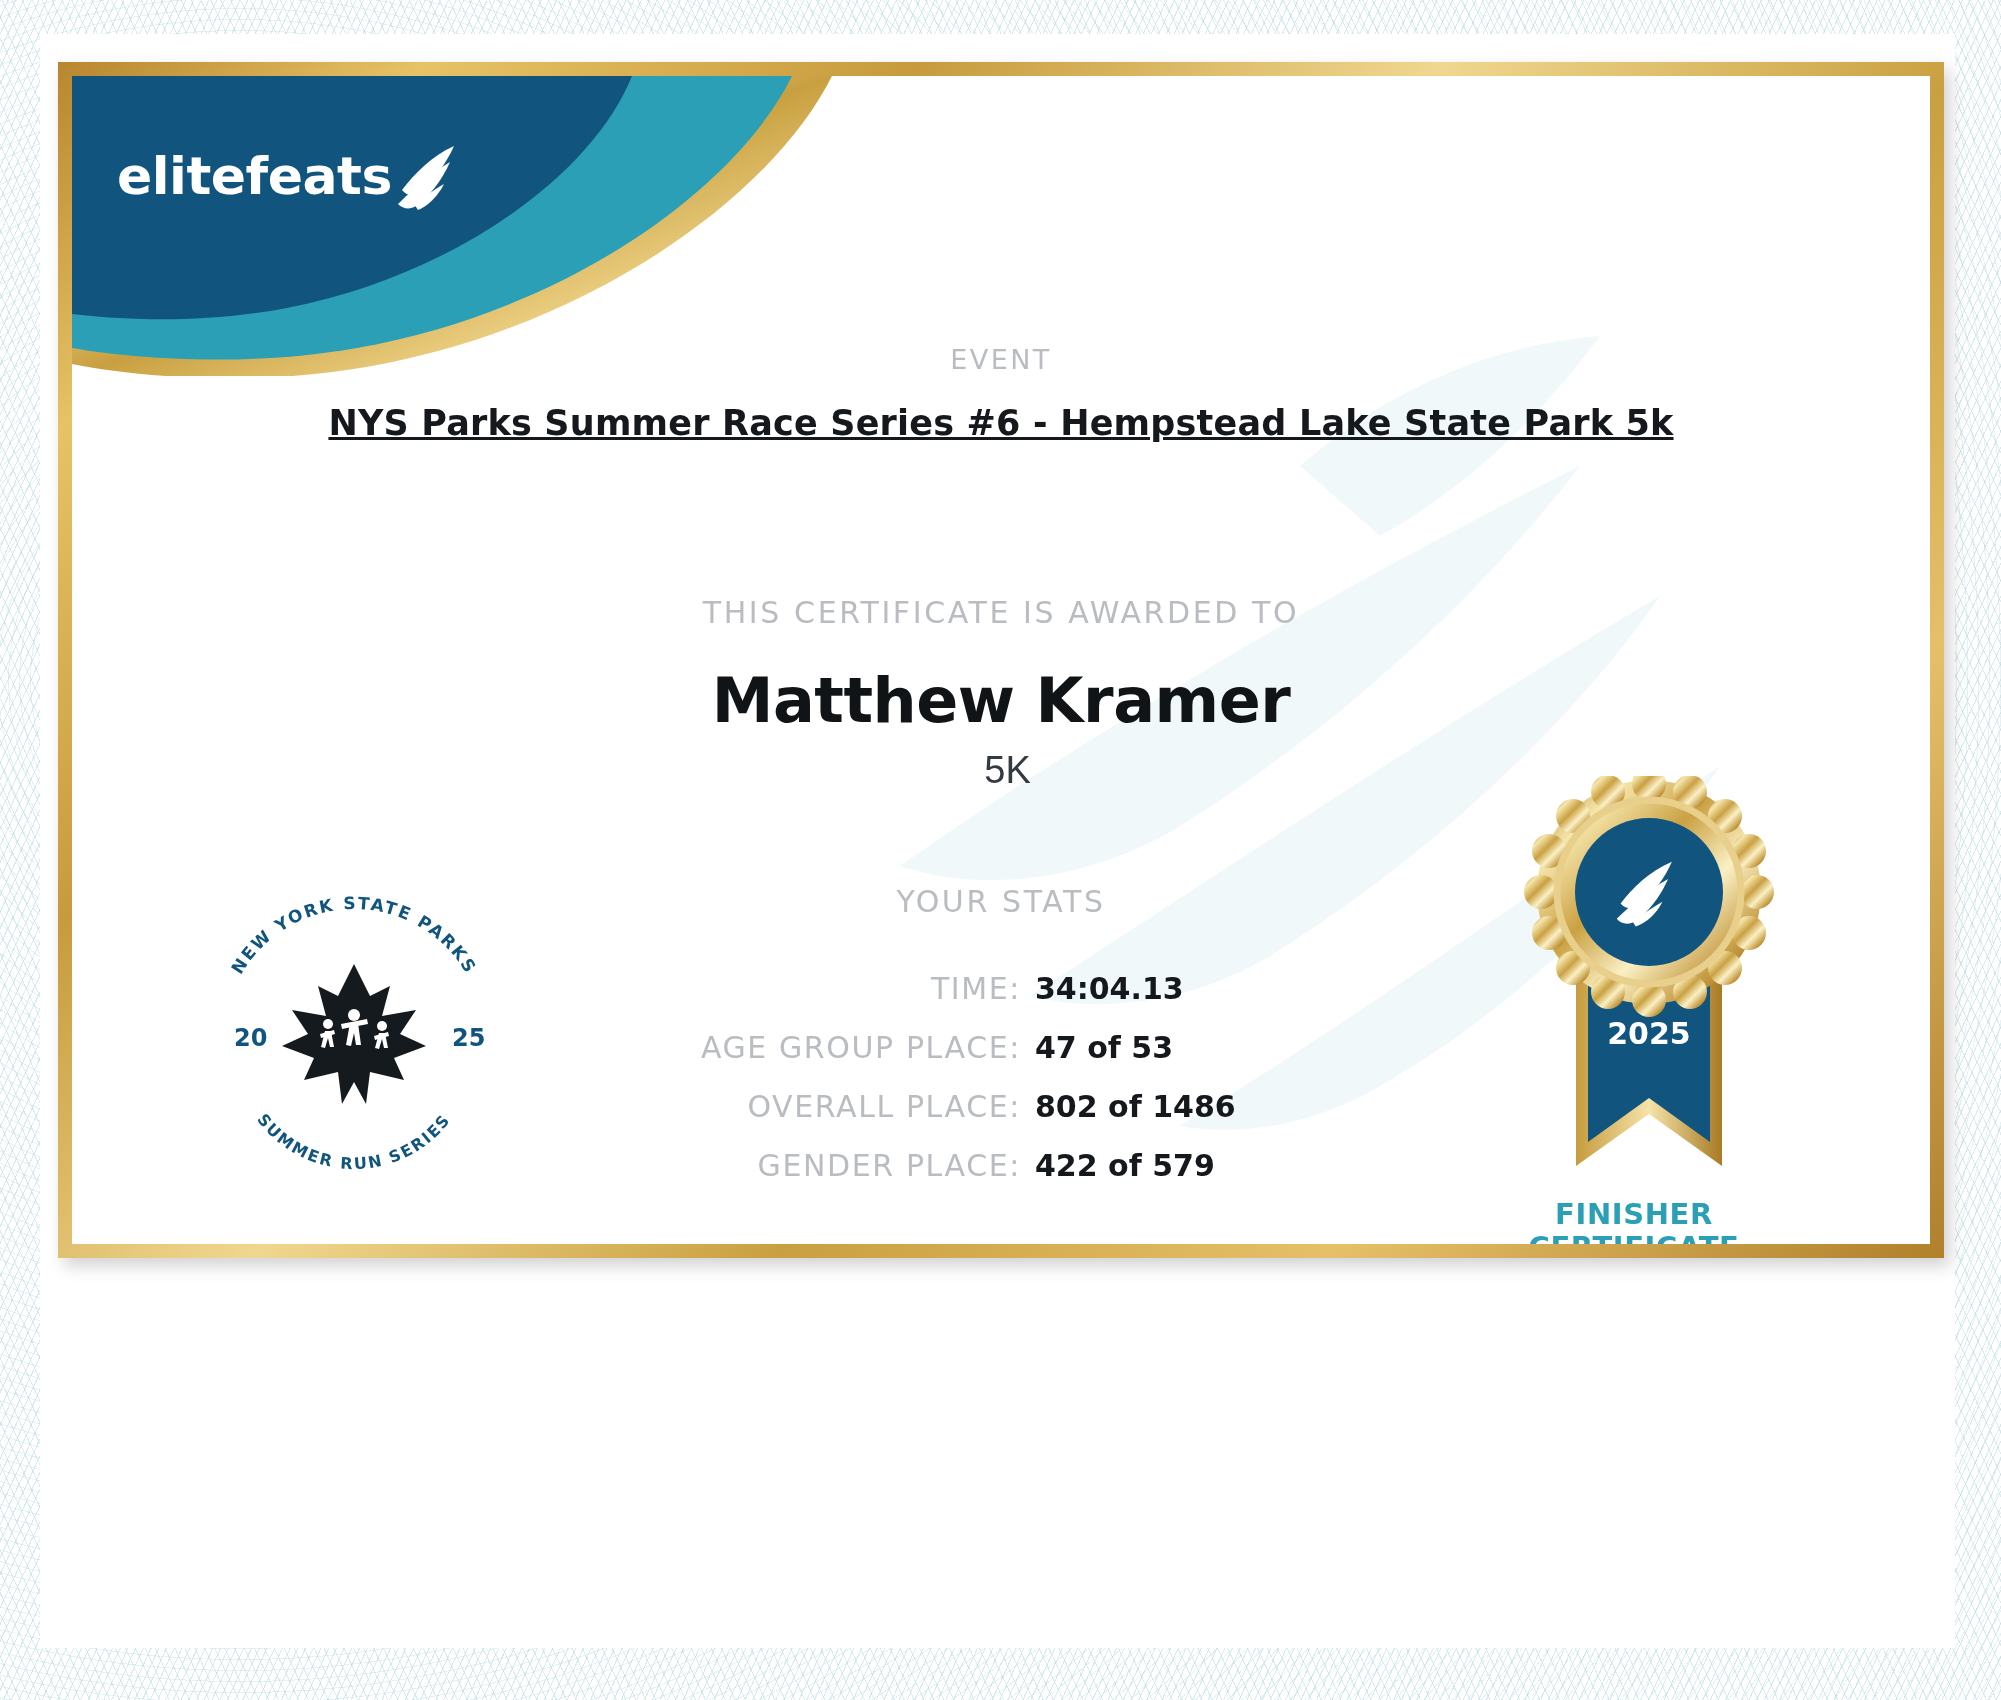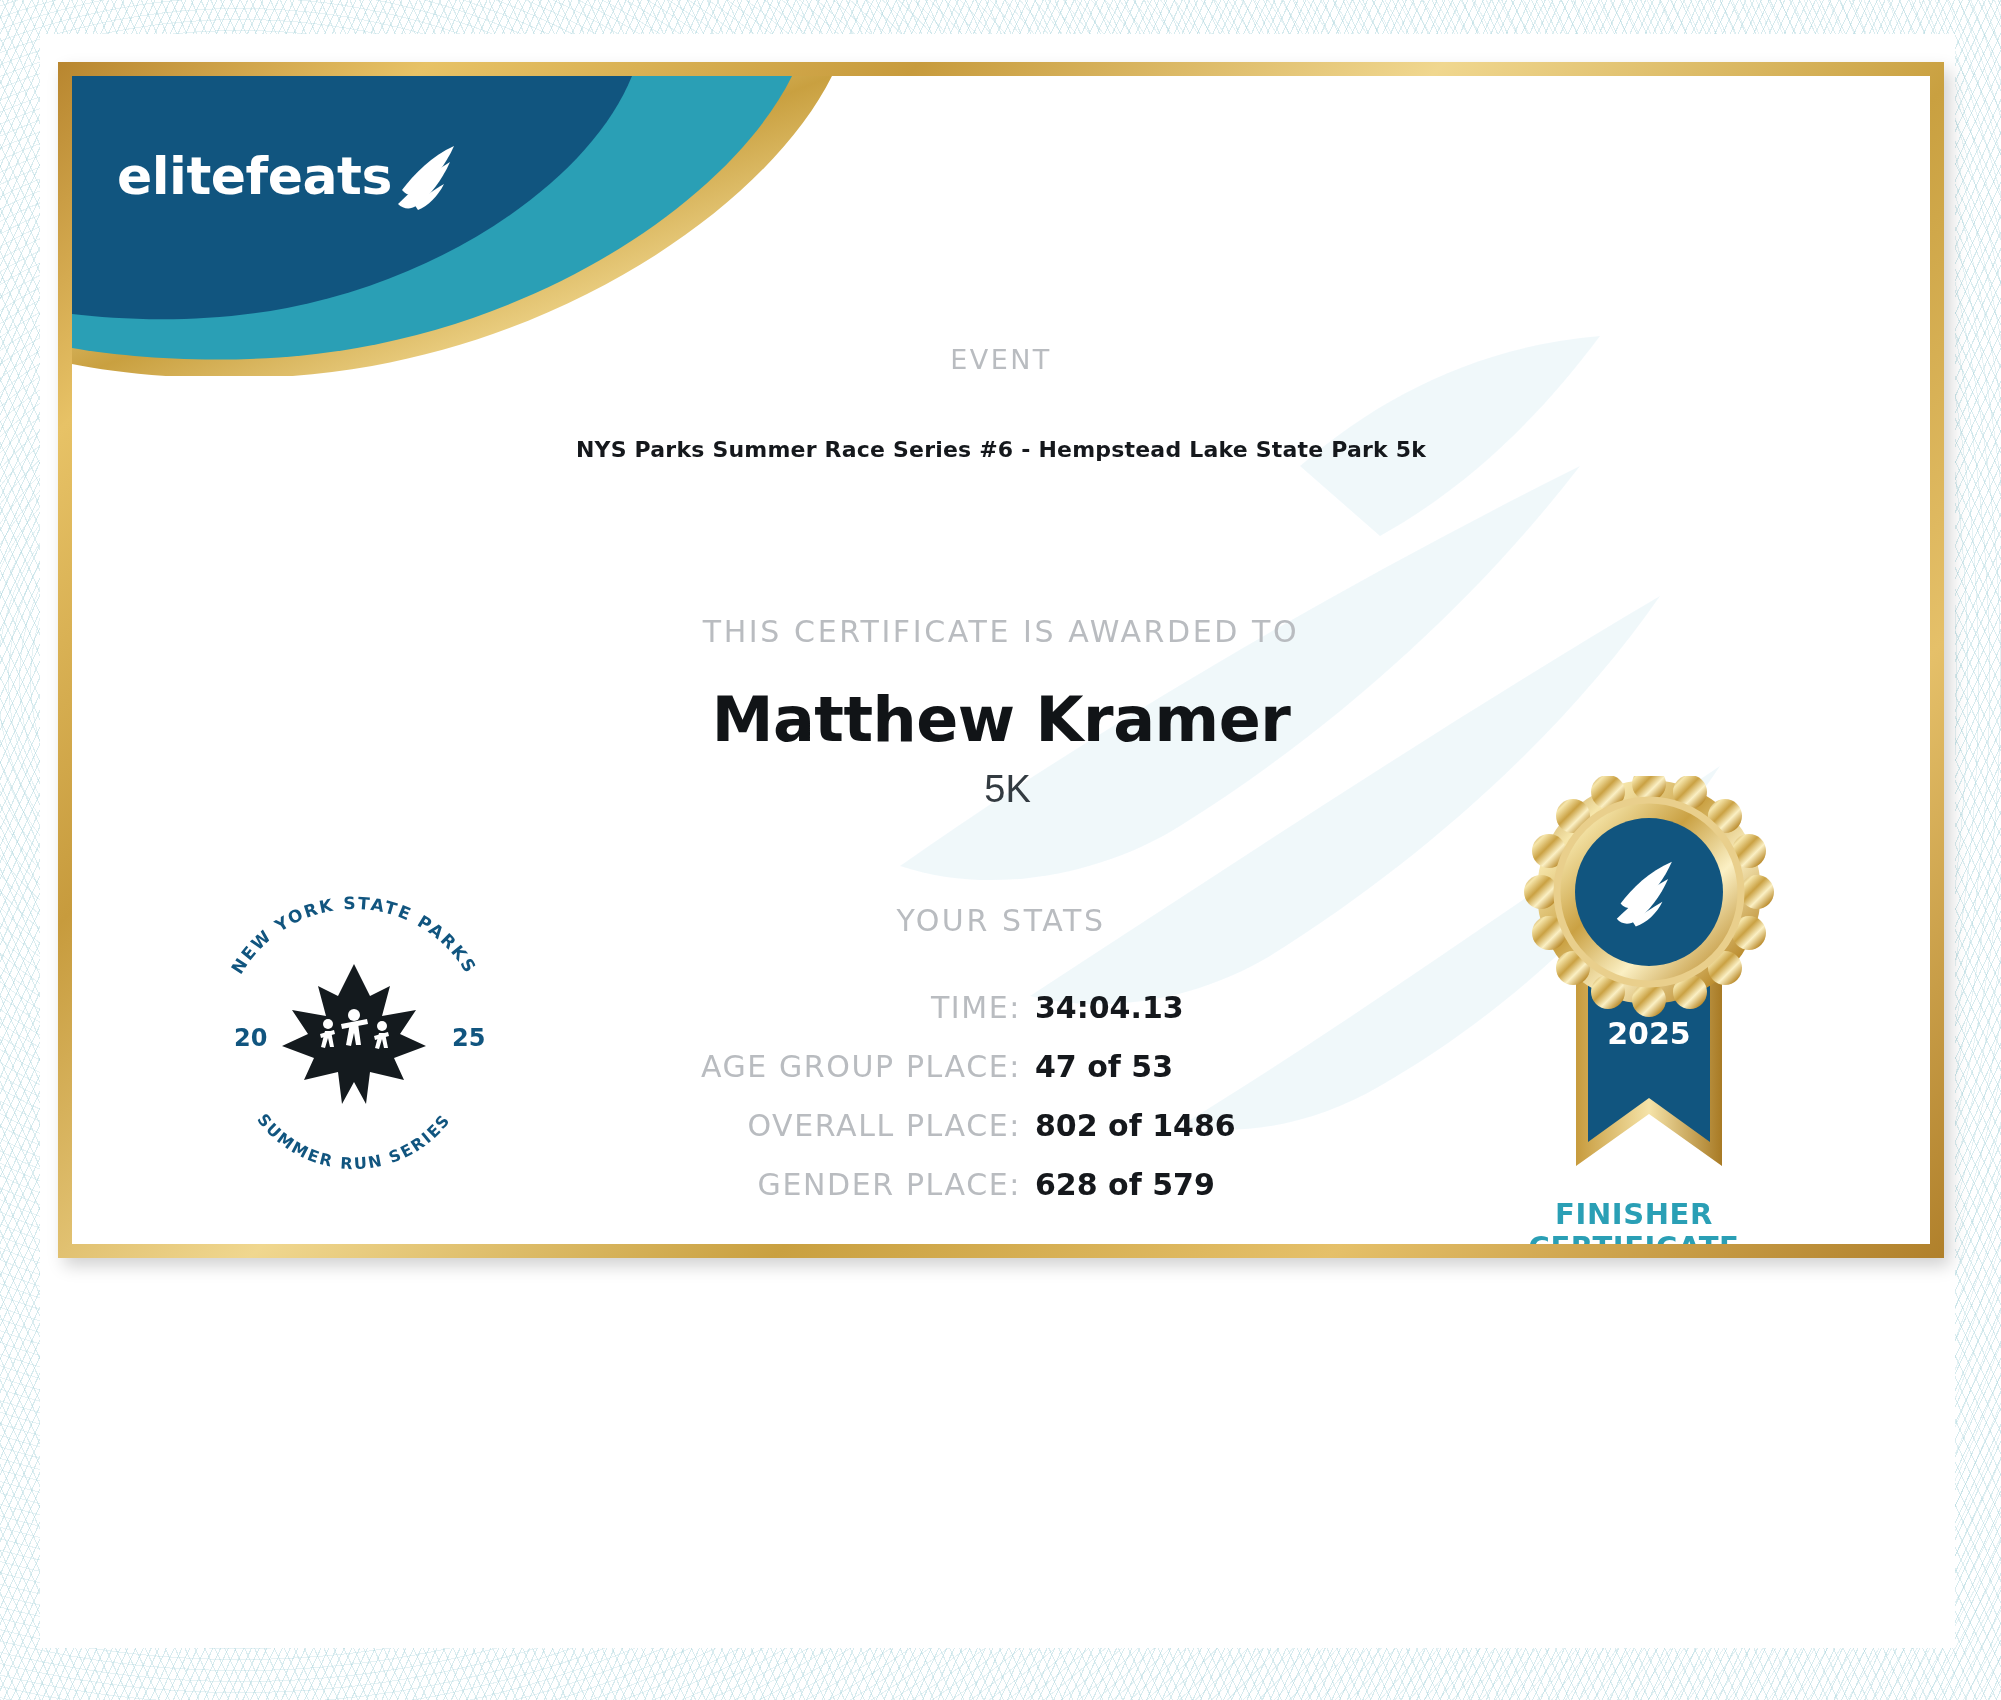--- a/index.html
+++ b/index.html
@@ -97,26 +97,27 @@
     text-align: center;
   }
   .label {
     color: #b9bcc0;
     font-size: 27px;
     letter-spacing: 2.4px;
     font-weight: 500;
     font-family: "DejaVu Sans", sans-serif;
   }
   .event-name {
-    margin-top: 62px;
+    margin-top: 28px;
     color: #15181c;
-    font-size: 22px;
+    font-size: 35px;
     font-weight: 700;
     letter-spacing: 0.2px;
     font-family: "DejaVu Sans", sans-serif;
+    text-decoration: underline;
   }
   .awarded-label {
     margin-top: 152px;
     color: #b9bcc0;
     font-size: 30px;
     letter-spacing: 2.6px;
     font-family: "DejaVu Sans", sans-serif;
   }
   .recipient {
     margin-top: 34px;
@@ -260,21 +261,21 @@
         <div class="stat-row">
           <span class="stat-key">AGE GROUP PLACE:</span>
           <span class="stat-val">47 of 53</span>
         </div>
         <div class="stat-row">
           <span class="stat-key">OVERALL PLACE:</span>
           <span class="stat-val">802 of 1486</span>
         </div>
         <div class="stat-row">
           <span class="stat-key">GENDER PLACE:</span>
-          <span class="stat-val">628 of 579</span>
+          <span class="stat-val">422 of 579</span>
         </div>
       </div>
     </div>
 
     <svg class="park-seal" viewBox="0 0 320 300">
       <defs>
         <path id="arcTop" d="M30 165 A130 130 0 0 1 290 165"></path>
         <path id="arcBottom" d="M40 175 A120 120 0 0 0 280 175"></path>
       </defs>
       <text font-size="17" font-weight="700" fill="#11557f" letter-spacing="2" font-family="'DejaVu Sans',sans-serif">

